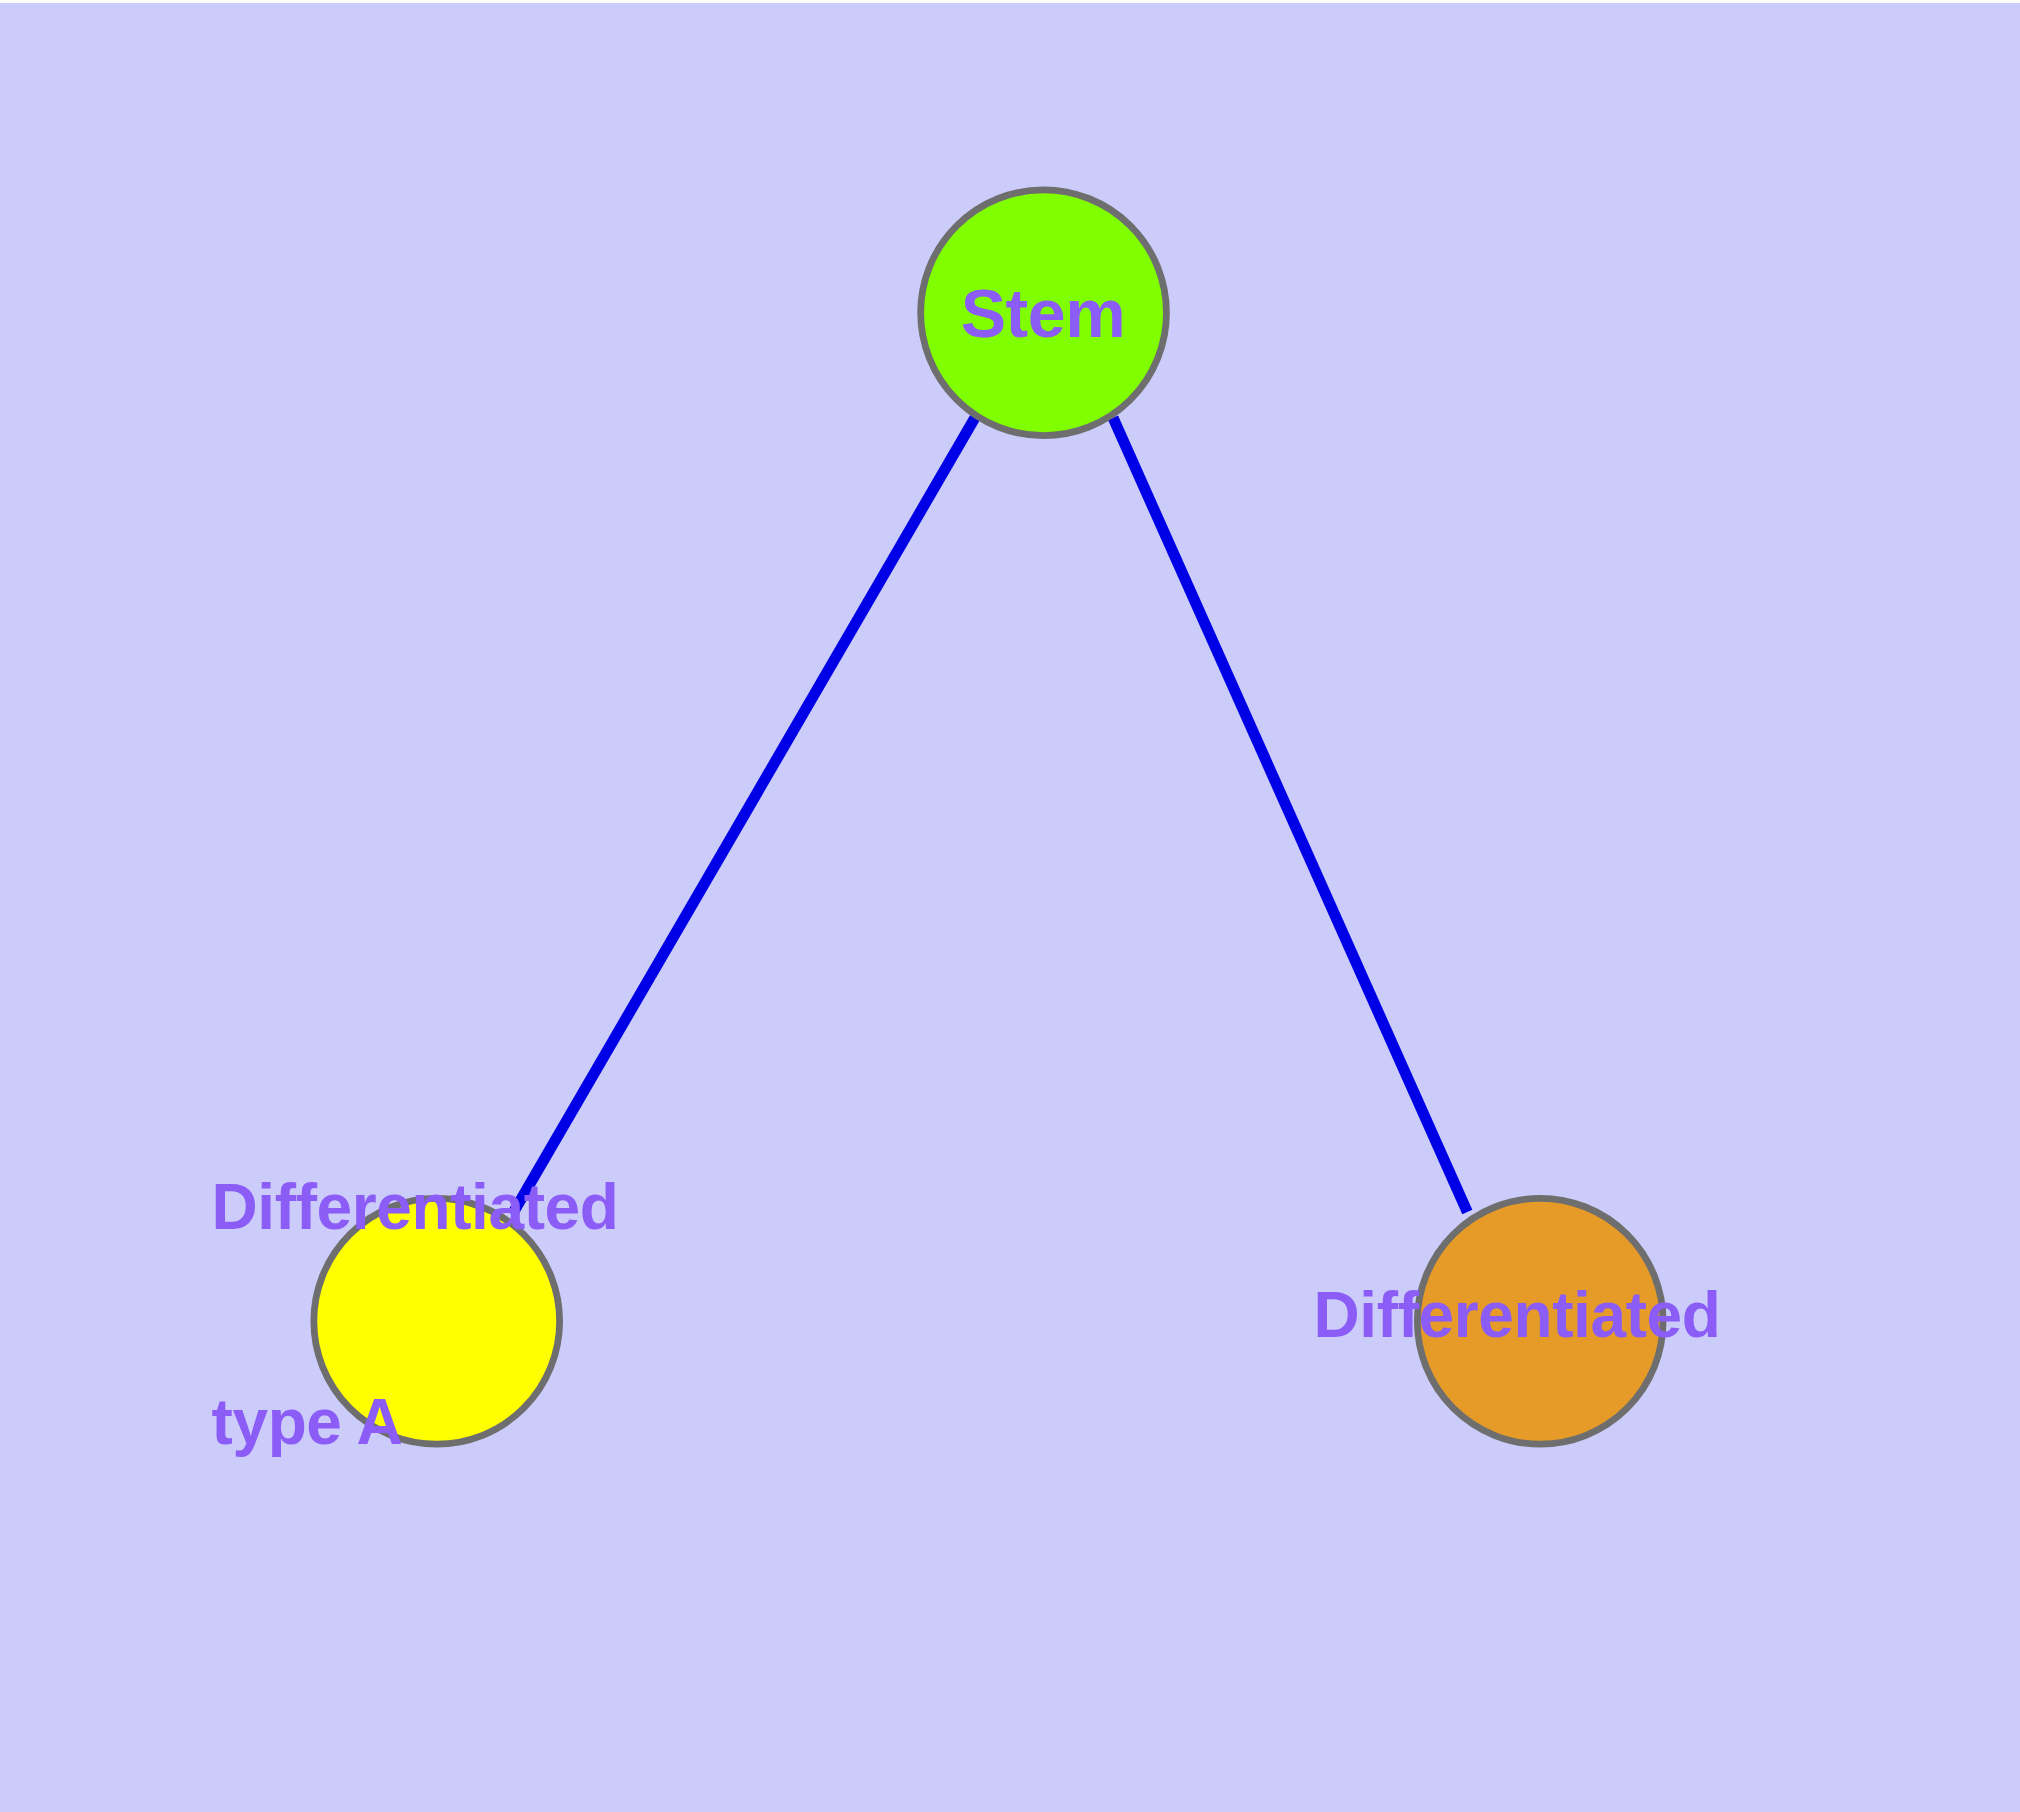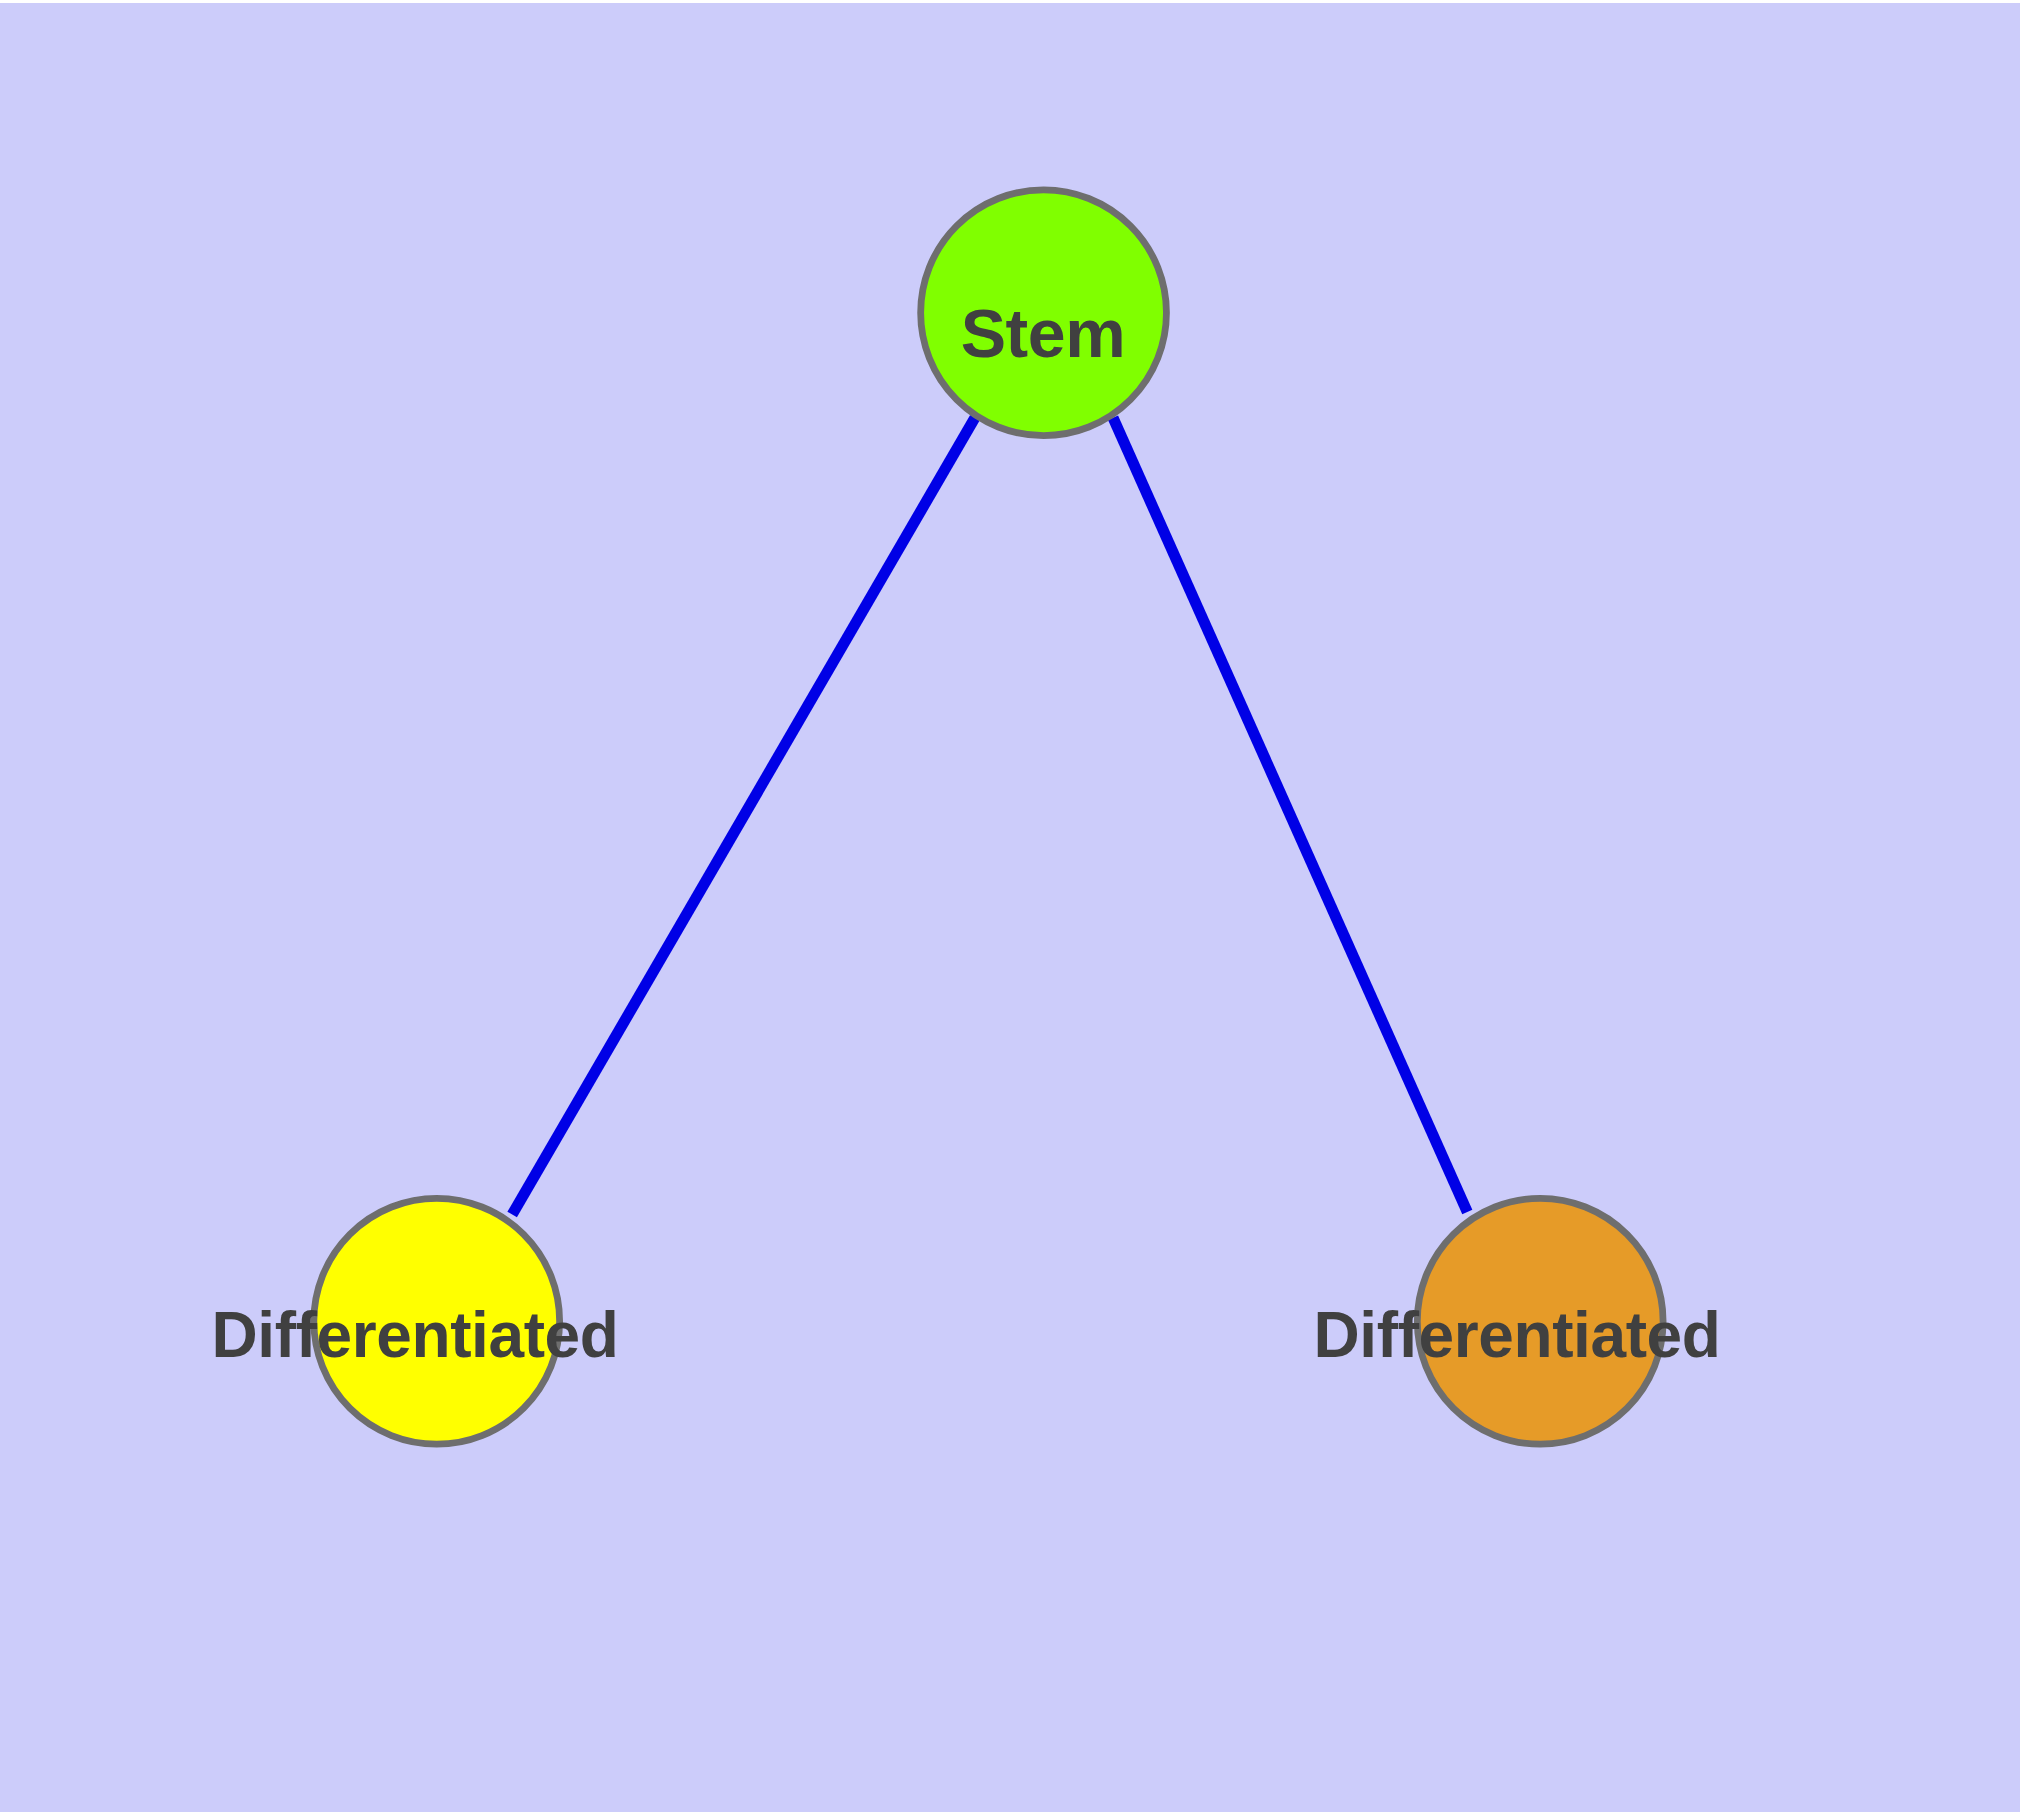--- a/index.html
+++ b/index.html
@@ -28,25 +28,24 @@
     position: absolute;
     left: 0;
     top: 0;
     width: 2021px;
     height: 1812px;
   }
   .node-label {
     position: absolute;
     text-align: left;
     font-weight: bold;
-    color: #404040;
+    color: #8b5cf6;
     line-height: 1.12;
     white-space: pre;
     pointer-events: none;
-    margin-top: 20px;
     -webkit-font-smoothing: antialiased;
   }
   .node-label.stem {
     font-size: 68px;
     letter-spacing: -0.4px;
   }
   .node-label.leaf {
     font-size: 64px;
     letter-spacing: -0.4px;
   }
@@ -69,20 +68,21 @@
       <circle cx="1231" cy="369" r="145" fill="#80ff00" stroke="#6e6e6e" stroke-width="8"></circle>
       <circle cx="515" cy="1559" r="145" fill="#ffff00" stroke="#6e6e6e" stroke-width="8"></circle>
       <circle cx="1817" cy="1559" r="145" fill="#e69b28" stroke="#6e6e6e" stroke-width="8"></circle>
     </g>
   </svg>
 
   <div class="node-label stem" style="left:1043px; top:313px; transform:translate(-50%,-50%);">Stem</div>
 
   <div class="node-label leaf" style="left:415px; top:1316px; transform:translate(-50%,-50%);">
     <div>Differentiated</div>
+    <div>type A</div>
   </div>
 
   <div class="node-label leaf" style="left:1517px; top:1316px; transform:translate(-50%,-50%);">
     <div>Differentiated</div>
   </div>
 
 </div>
 
 
 </body></html>

